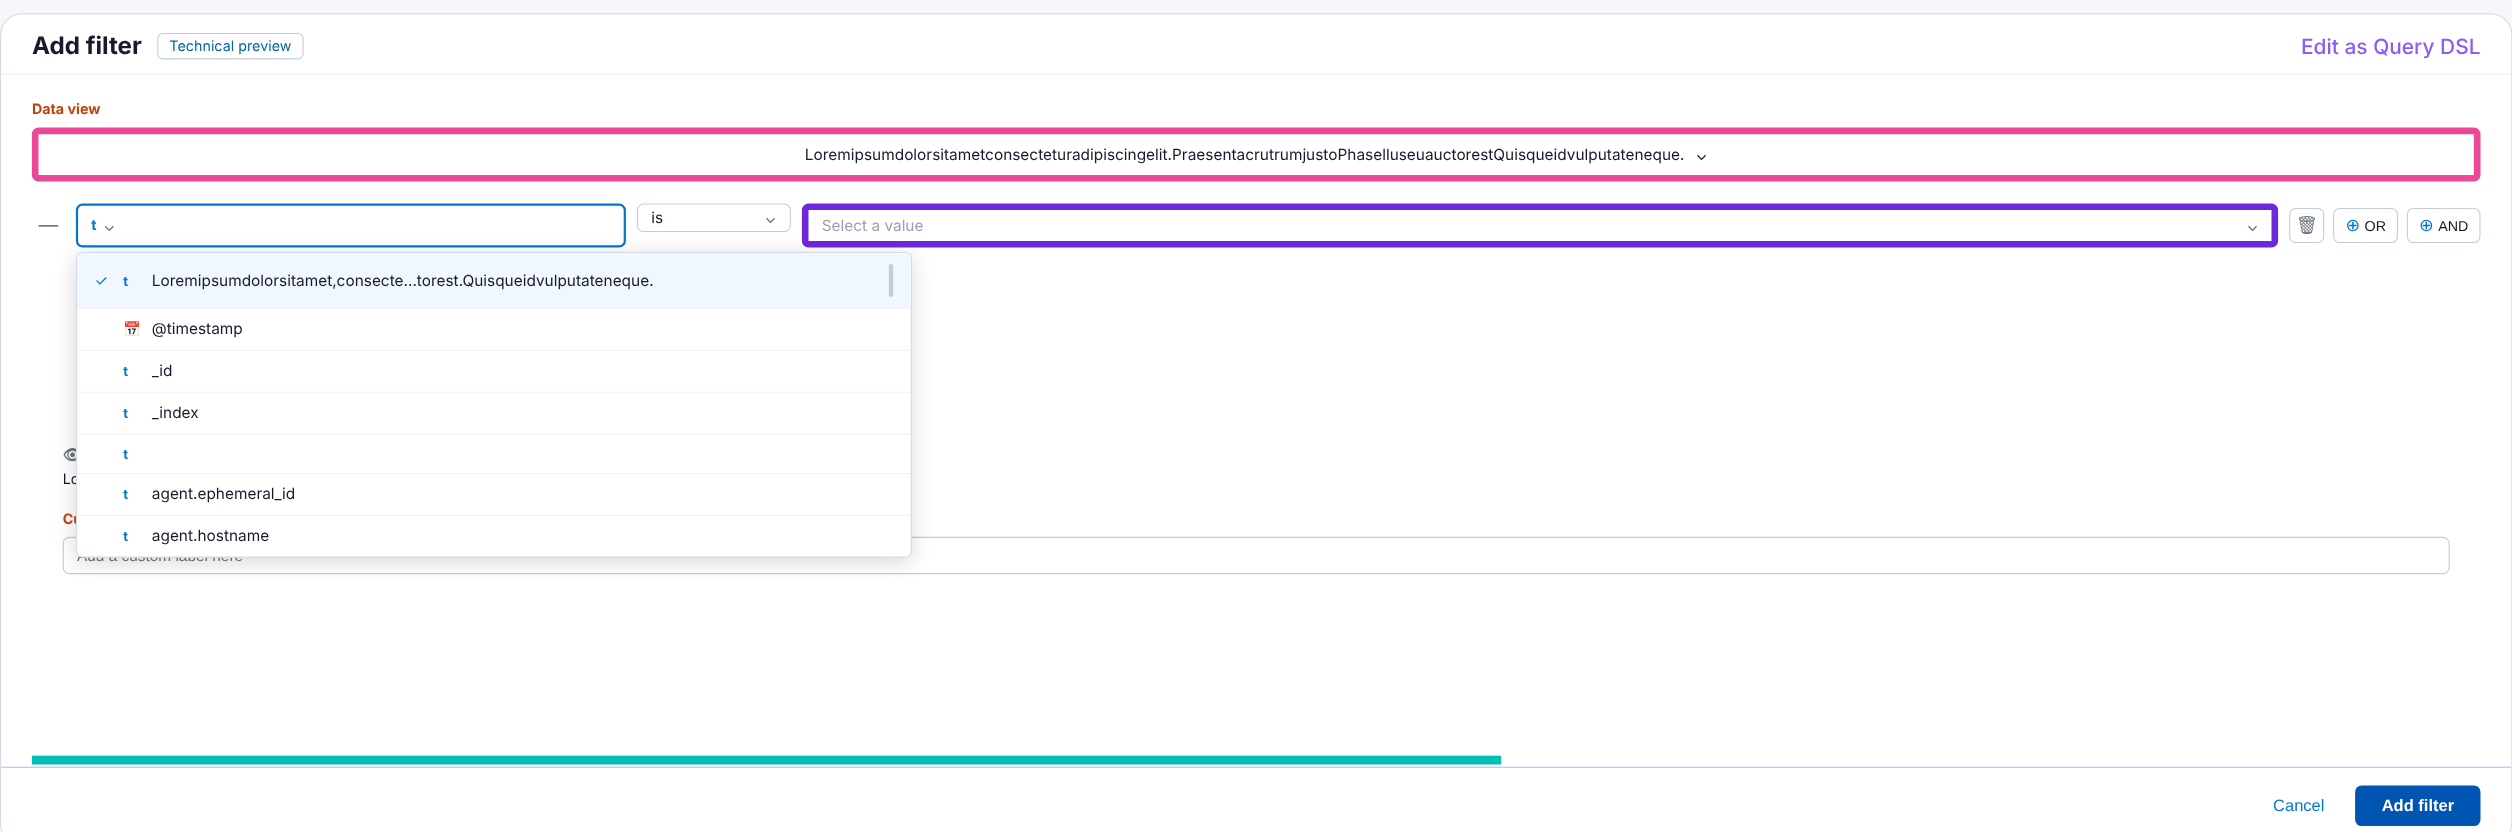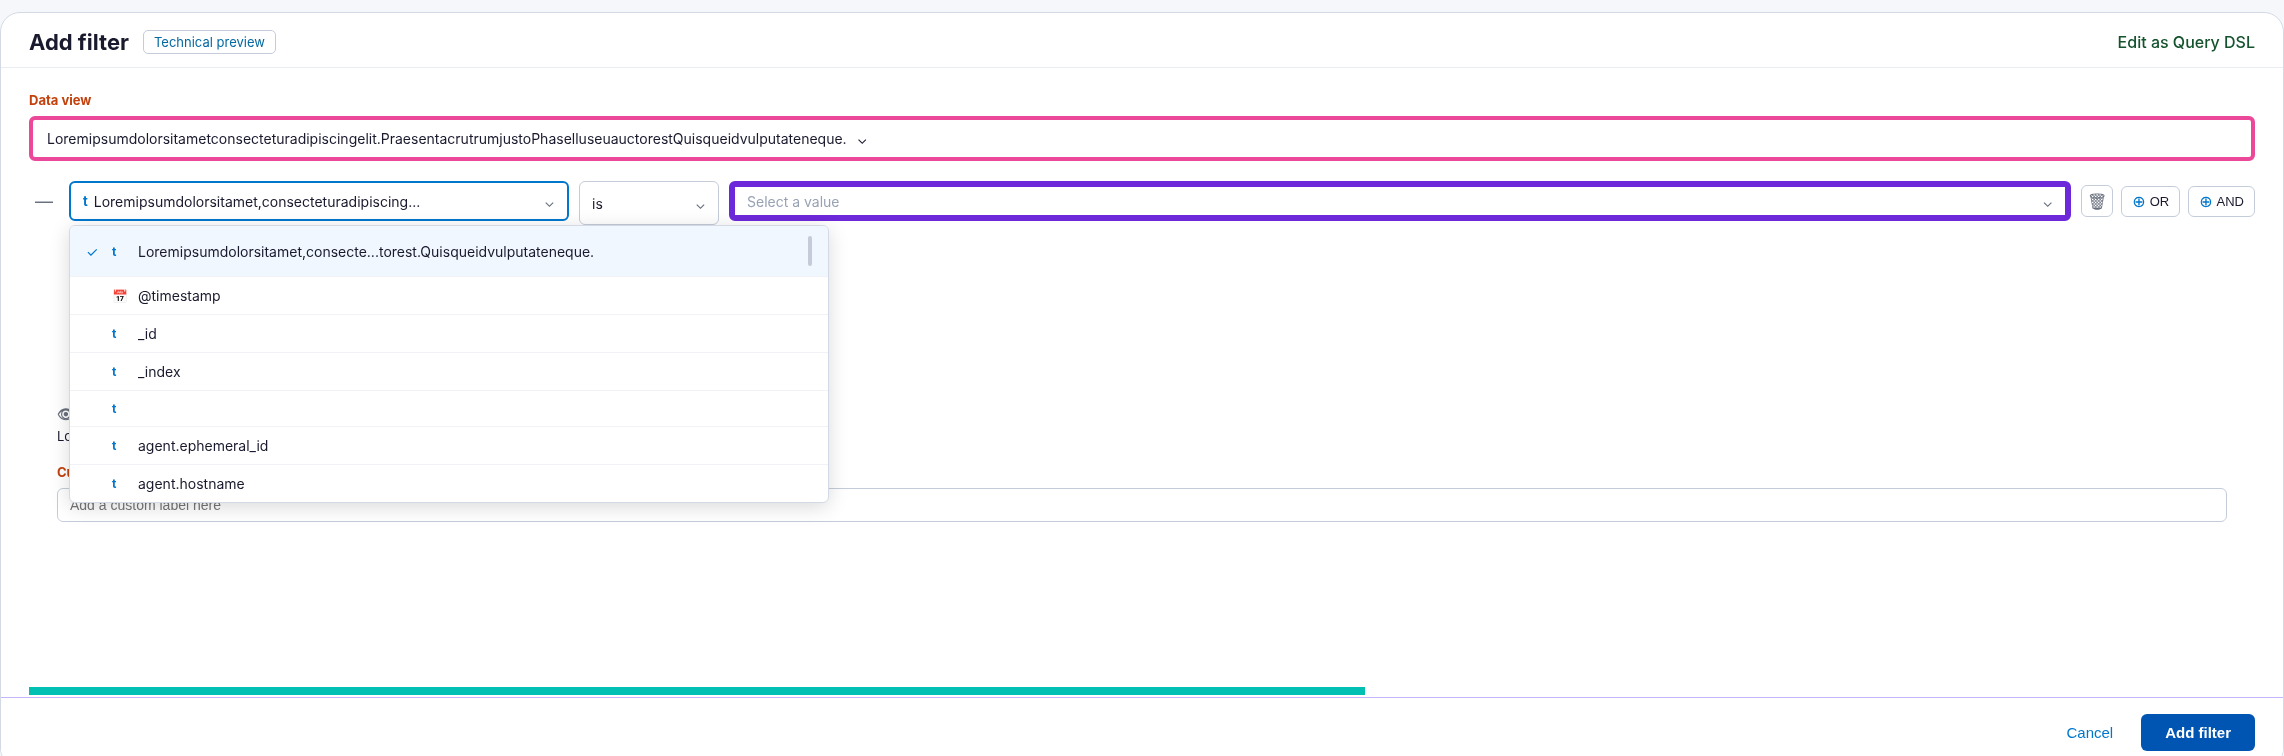--- a/index.html
+++ b/index.html
@@ -40,44 +40,44 @@
     .tech-preview-badge {
       background: #fff;
       border: 1px solid #c5ccd9;
       border-radius: 5px;
       padding: 3px 10px;
       font-size: 13px;
       color: #0369a1;
       font-weight: 400;
     }
     .edit-query-link {
-      color: #14532d;
-      font-size: 16px;
+      color: #8b5cf6;
+      font-size: 19px;
       font-weight: 500;
       cursor: pointer;
       text-decoration: none;
     }
 
     
     .modal-body {
       padding: 24px 28px 24px 28px;
     }
     .section-label {
       font-size: 13px;
       font-weight: 700;
       color: #c2410c;
       margin-bottom: 8px;
     }
 
     
     .data-view-select {
       display: flex;
       align-items: center;
-      justify-content: flex-start;
-      border: 4px solid #ec4899;
+      justify-content: center;
+      border: 6px solid #ec4899;
       border-radius: 6px;
       padding: 10px 14px;
       background: #fff;
       cursor: pointer;
       margin-bottom: 20px;
     }
     .data-view-select span {
       font-size: 14px;
       color: #1a1a2e;
       overflow: hidden;
@@ -149,21 +149,21 @@
     
     .operator-select {
       display: flex;
       align-items: center;
       gap: 6px;
       border: 1px solid #c5ccd9;
       border-radius: 6px;
       padding: 8px 12px;
       background: #fff;
       cursor: pointer;
-      height: 44px;
+      height: 26px;
       flex: 0 0 140px;
     }
     .operator-text {
       flex: 1;
       font-size: 14px;
       color: #1a1a2e;
     }
 
     
     .value-select {
@@ -374,21 +374,20 @@
 
     <div class="filter-row">
 
       <div class="filter-minus-btn">
         <span>—</span>
       </div>
 
       <div class="field-select-wrapper">
         <div class="field-select">
           <span class="field-type-icon">t</span>
-          <span class="field-name-text">Loremipsumdolorsitamet,consecteturadipiscing...</span>
           <span class="field-chevron">⌄</span>
         </div>
 
         <div class="field-dropdown">
 
           <div class="dropdown-item selected">
             <span class="check-icon">✓</span>
             <span class="item-type-icon">t</span>
             <span class="item-label">Loremipsumdolorsitamet,consecte...torest.Quisqueidvulputateneque.</span>
             <span class="scrollbar-indicator"></span>

